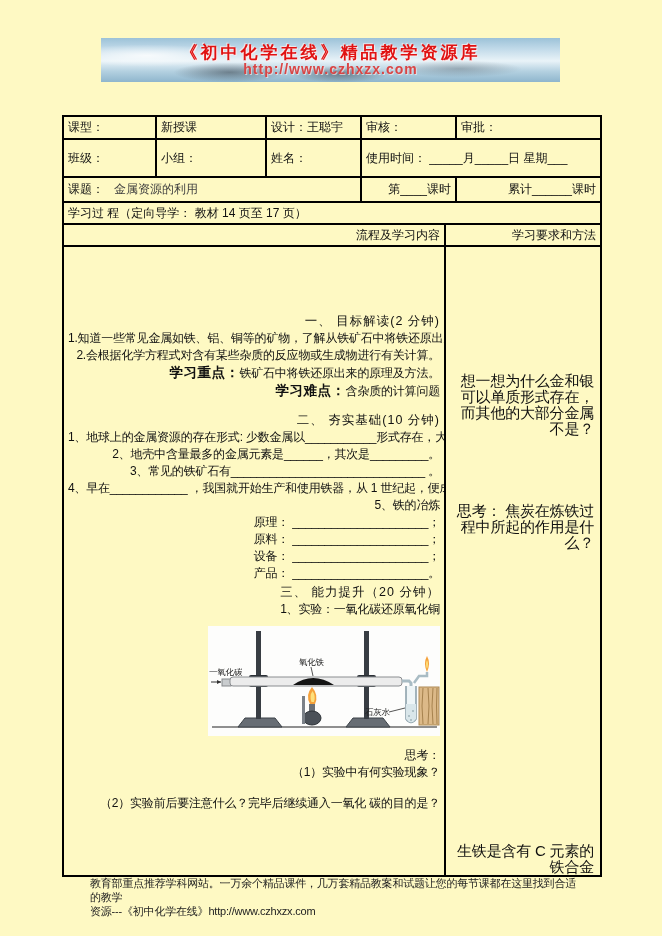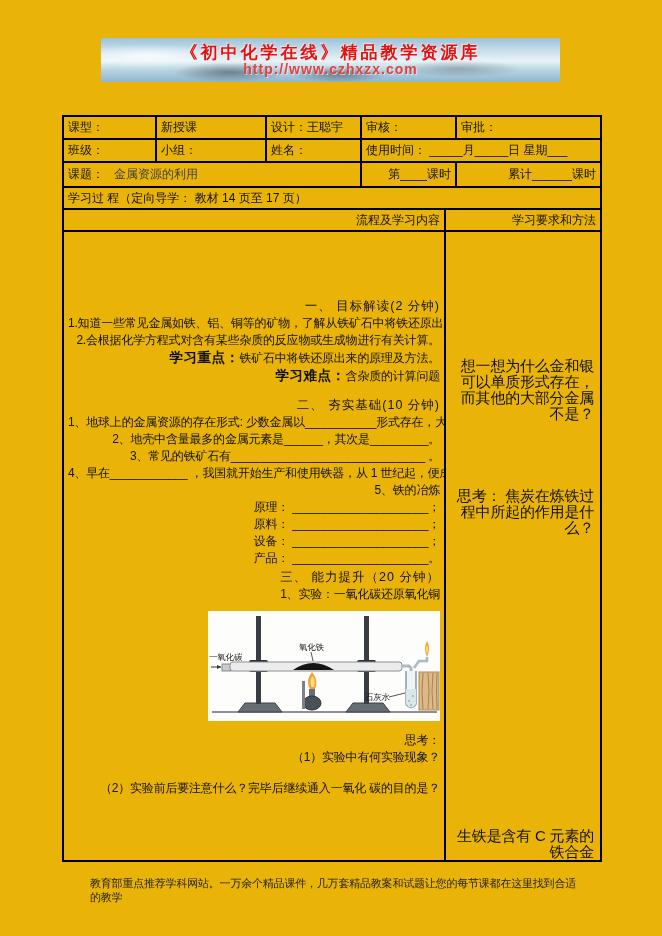--- a/index.html
+++ b/index.html
@@ -1,16 +1,16 @@
 <!DOCTYPE html>
 <html><head>
 <meta charset="utf-8">
 <style>
   html,body{margin:0;padding:0;background:#ffffff;}
-  .page{position:relative;width:662px;height:936px;background:#eab308;overflow:hidden;
+  .page{position:relative;width:662px;height:936px;background:#fef9c3;overflow:hidden;
         font-family:"Liberation Sans","DejaVu Sans",sans-serif;color:#111;}
 
   
   .banner{position:absolute;left:101px;top:38px;width:459px;height:44px;
     background:
       radial-gradient(ellipse 80px 14px at 28% 78%, rgba(55,65,75,.55), transparent 70%),
       radial-gradient(ellipse 70px 12px at 52% 82%, rgba(45,55,65,.5), transparent 70%),
       radial-gradient(ellipse 90px 12px at 78% 70%, rgba(70,80,90,.35), transparent 70%),
       radial-gradient(ellipse 120px 16px at 10% 40%, rgba(255,255,255,.8), transparent 70%),
       linear-gradient(180deg,#9cc2d8 0%,#c6ddeb 28%,#e9f3f8 52%,#b3d0e0 76%,#8fb6cd 100%);
@@ -72,21 +72,21 @@
         <col style="width:145px">
     </colgroup>
     <tbody>
         <tr style="height:23px">
       <td>课型：</td>
       <td>新授课</td>
       <td>设计：王聪宇</td>
       <td colspan="2">审核：</td>
       <td>审批：</td>
     </tr>
-    <tr style="height:23px">
+    <tr style="height:38px">
       <td>班级：</td>
       <td>小组：</td>
       <td>姓名：</td>
       <td colspan="3">使用时间： _____月_____日 星期___</td>
     </tr>
     <tr style="height:25px">
       <td colspan="3">
         <span>课题：</span><span class="topic-value">金属资源的利用</span>
       </td>
       <td colspan="2" class="hdr-center">第____课时</td>
@@ -182,15 +182,16 @@
           <div>生铁是含有 C 元素的铁合金</div>
           <div>有关化学式的计算必须是:</div>
         </div>
       </td>
     </tr>
   </tbody>
     </table>
 
   <div class="footer">
     <div>教育部重点推荐学科网站。一万余个精品课件，几万套精品教案和试题让您的每节课都在这里找到合适的教学</div>
+    <div>资源---《初中化学在线》http://www.czhxzx.com</div>
   </div>
 
 </div>
 
 </body></html>

